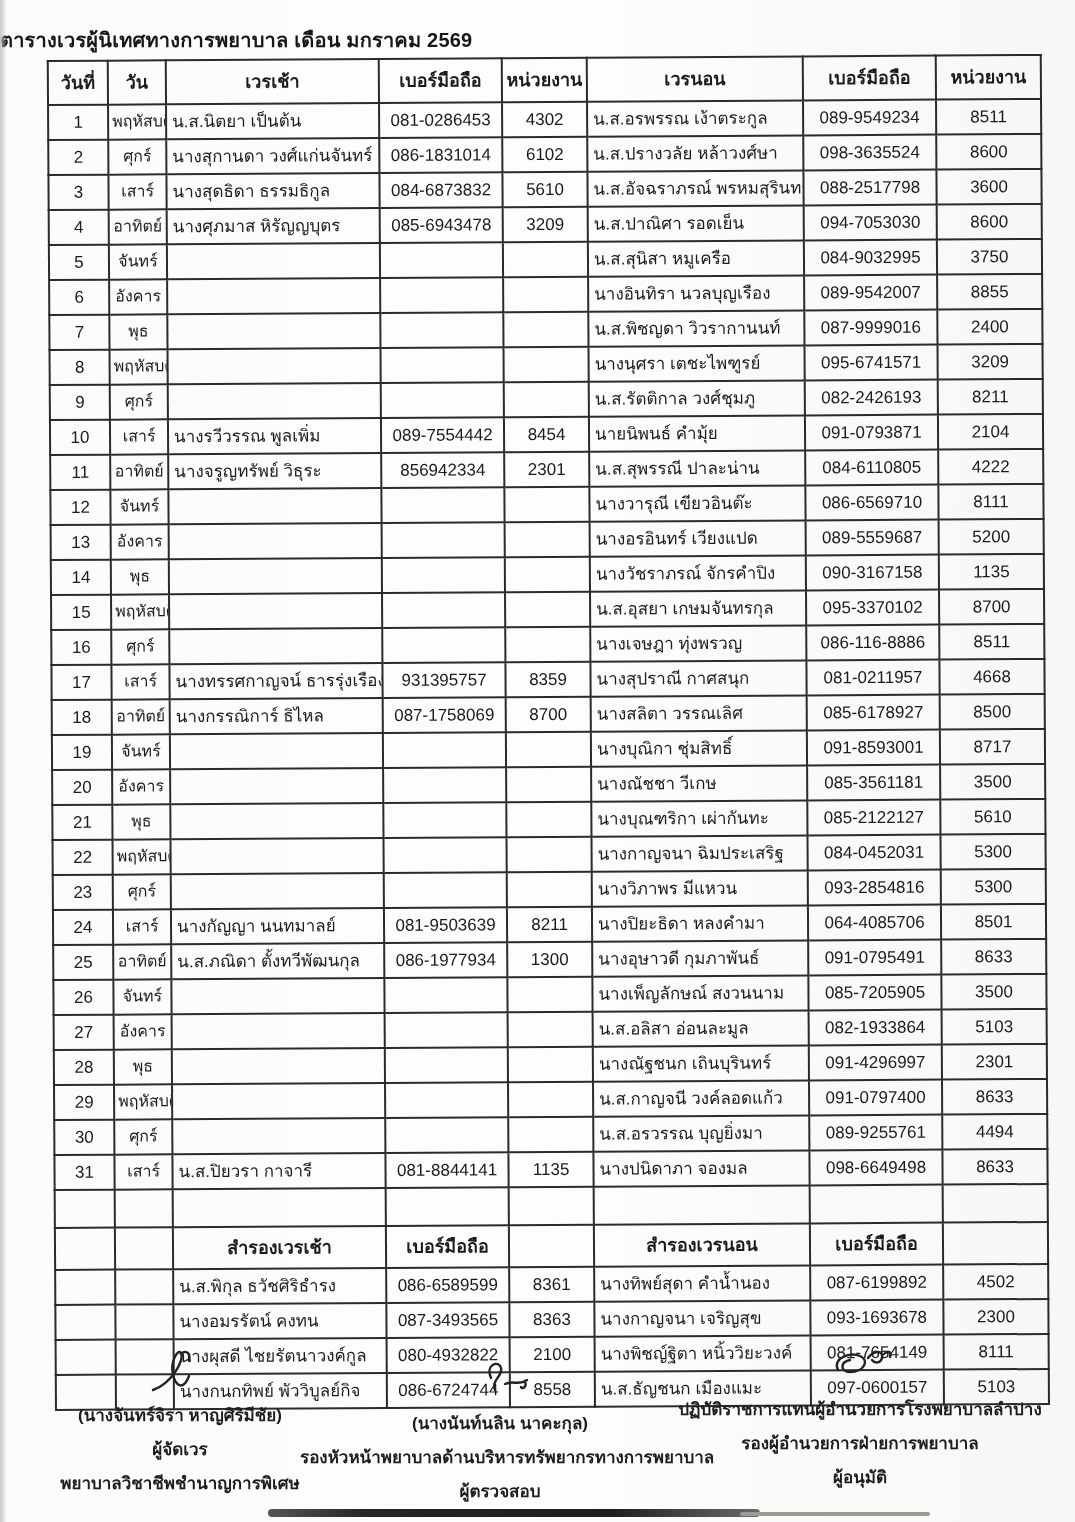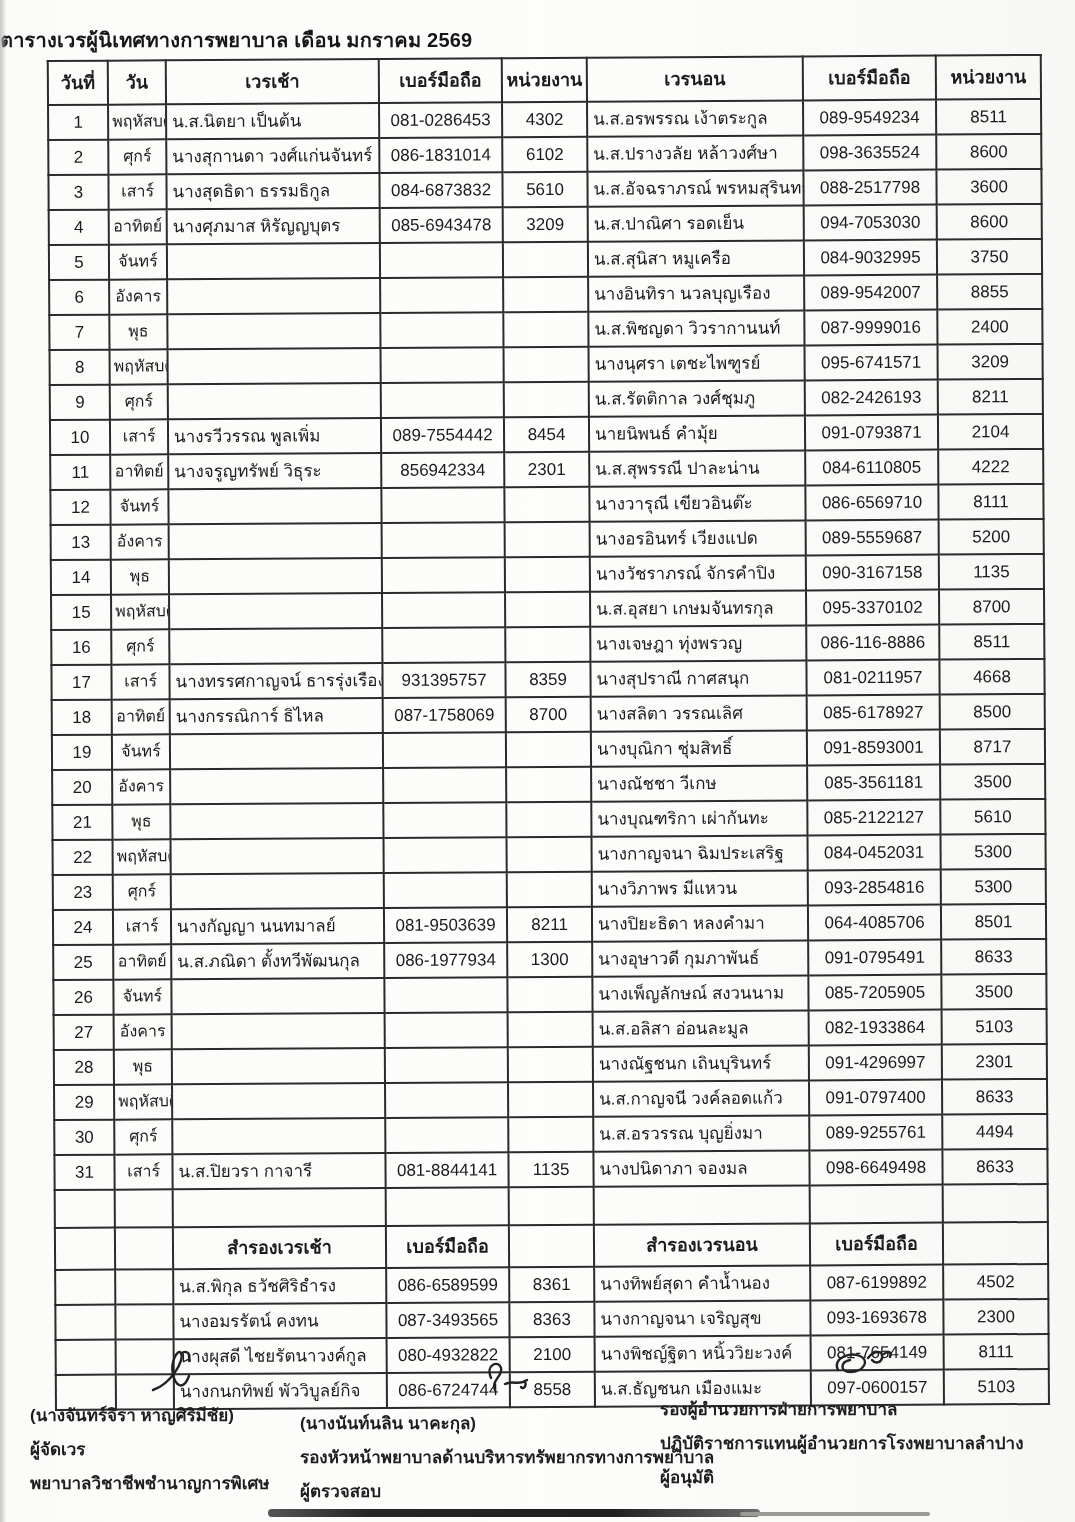--- a/index.html
+++ b/index.html
@@ -37,21 +37,21 @@
   table.sched thead th{
     height:42px;font-size:18px;font-weight:bold;
   }
   table.sched td.name{text-align:left;padding-left:5px;}
   table.sched td.day{font-size:16px;}
   table.sched tr.spacer td{height:36px;}
   table.sched tr.reserve-head td{height:40px;font-weight:bold;font-size:18px;}
   table.sched tr.reserve-row td{height:33px;}
 
   .sig-area{position:absolute;left:0;top:1348px;width:1075px;height:150px;}
-  .sig-block{position:absolute;}
+  .sig-block{position:absolute;text-align:center;}
   .sig-block .line{font-size:17px;font-weight:bold;color:#1d1d1d;margin-top:7px;white-space:nowrap;}
   .sig-glyph{display:block;margin:0 auto;}
   .sig-1{left:30px;width:300px;top:0;}
   .sig-2{left:300px;width:400px;top:12px;}
   .sig-3{left:660px;width:400px;top:0;}
 
   .scan-band{
     position:absolute;top:1509px;left:268px;width:492px;height:8px;
     background:linear-gradient(90deg,#555 0%,#262626 20%,#1f1f1f 70%,#6b6b6b 100%);
     border-radius:4px;filter:blur(.4px);
@@ -488,22 +488,22 @@
       </svg>
       <div class="line">(นางนันท์นลิน นาคะกุล)</div>
       <div class="line">รองหัวหน้าพยาบาลด้านบริหารทรัพยากรทางการพยาบาล</div>
       <div class="line">ผู้ตรวจสอบ</div>
     </div>
 
     <div class="sig-block sig-3">
       <svg class="sig-glyph" width="80" height="40" viewBox="0 0 80 40">
         <path d="M18 22 C 12 10, 30 4, 40 8 C 50 12, 44 24, 30 24 C 20 24, 20 14, 30 12 M 48 10 C 54 2, 64 2, 62 10 C 61 15, 55 16, 52 12 M 64 6 C 68 2, 72 4, 70 9" fill="none" stroke="#222" stroke-width="2.4" stroke-linecap="round"></path>
       </svg>
+      <div class="line">ปฏิบัติราชการแทนผู้อำนวยการโรงพยาบาลลำปาง</div>
       <div class="line">รองผู้อำนวยการฝ่ายการพยาบาล</div>
-      <div class="line">ปฏิบัติราชการแทนผู้อำนวยการโรงพยาบาลลำปาง</div>
       <div class="line">ผู้อนุมัติ</div>
     </div>
 
   </div>
 
   <div class="scan-band"></div>
   <div class="scan-band-2"></div>
   <div class="edge-shade"></div>
 </div>
 

